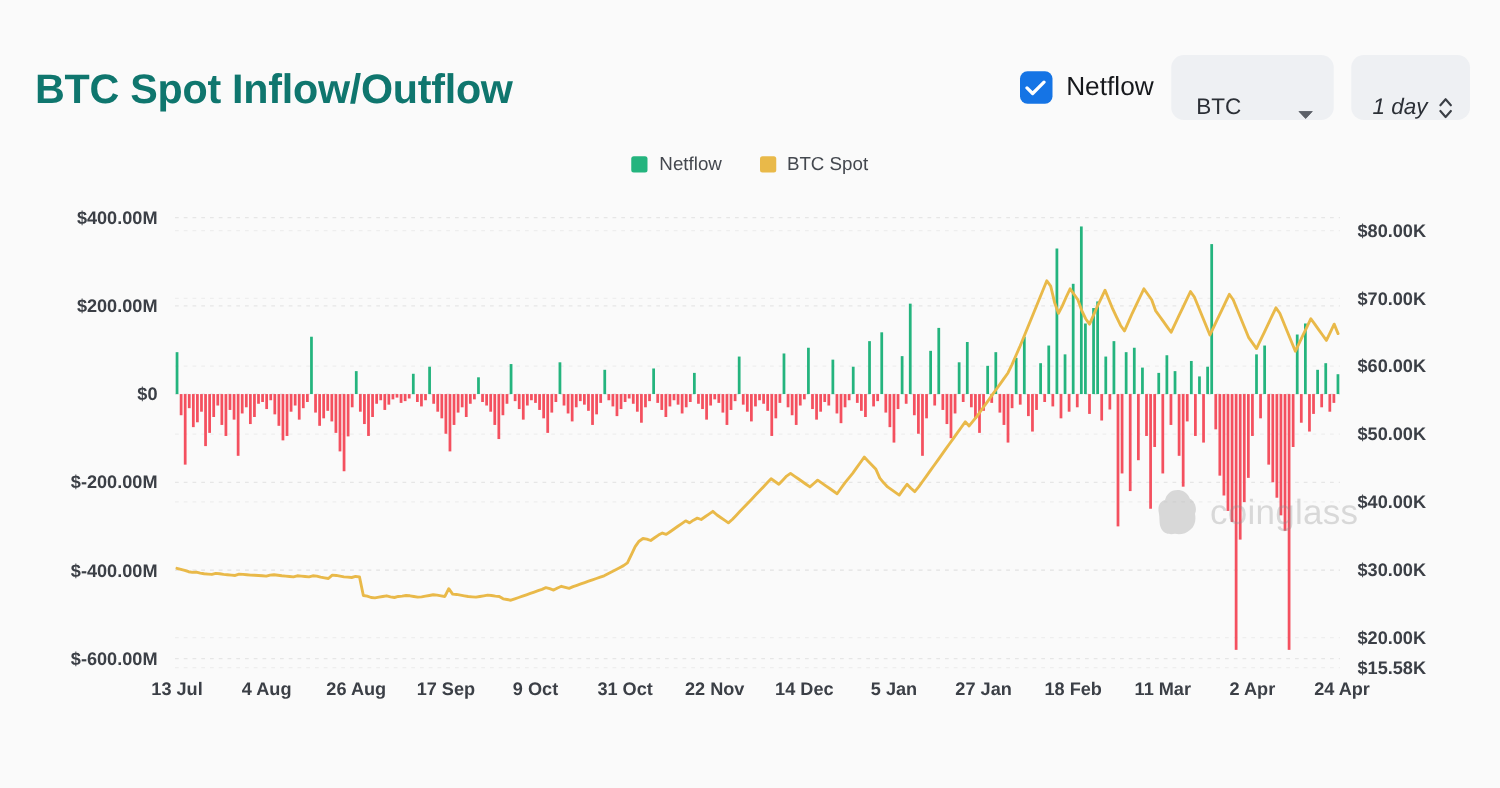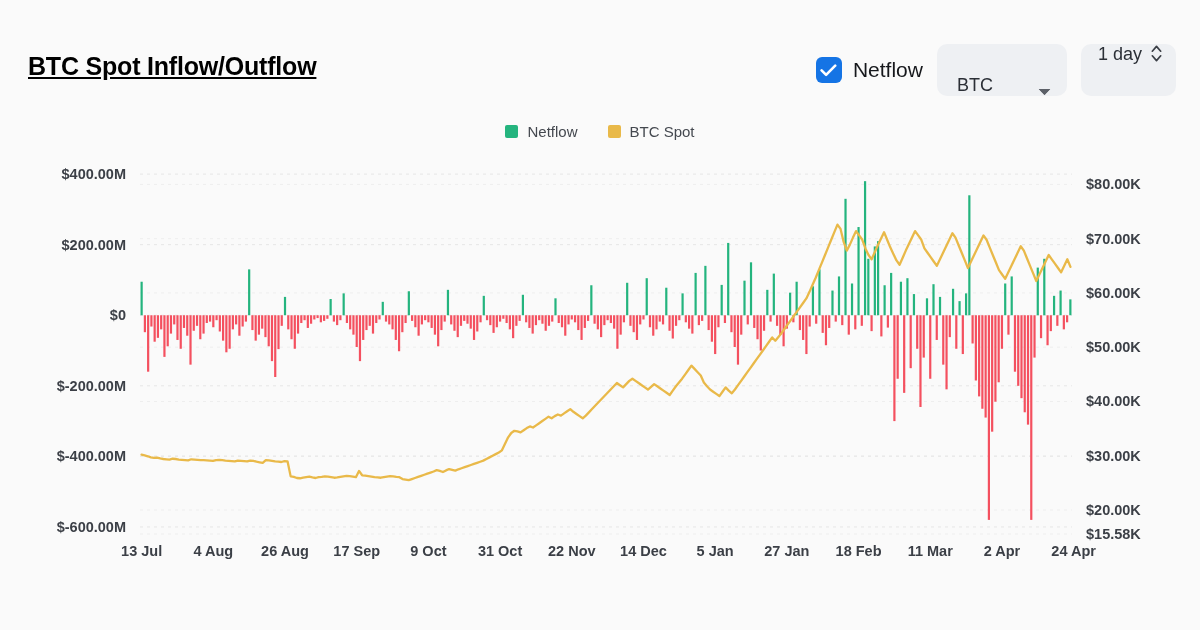--- a/index.html
+++ b/index.html
@@ -26,26 +26,25 @@
   .header {
     position: absolute;
     left: 0; top: 0;
     width: 1200px;
     height: 112px;
   }
   .chart-title {
     position: absolute;
     left: 28px;
     top: 52px;
-    font-size: 25px;
+    font-size: 33px;
     font-weight: bold;
-    color: #000000;
+    color: #0f766e;
     letter-spacing: -0.2px;
     white-space: nowrap;
-    text-decoration: underline;
   }
   .header-controls {
     position: absolute;
     right: 24px;
     top: 44px;
     display: flex;
     align-items: center;
     gap: 14px;
   }
   .netflow-toggle {
@@ -78,27 +77,28 @@
     box-sizing: border-box;
     background: #eef0f3;
     border-radius: 10px;
   }
   .select-value {
     font-size: 18px;
     color: #2b2f36;
   }
   .stepper-box {
     display: flex;
-    align-items: flex-start;
+    align-items: flex-end;
     gap: 9px;
     height: 52px;
     padding: 0 14px 0 17px;
     box-sizing: border-box;
     background: #eef0f3;
     border-radius: 10px;
+    font-style: italic;
   }
   .stepper-value {
     font-size: 18px;
     color: #2b2f36;
     white-space: nowrap;
   }
 
   
   .legend {
     position: absolute;
@@ -548,14 +548,20 @@
         <text x="643.4755244755245" y="556" class="axis-label-x">14 Dec</text>
         <text x="715.1678321678322" y="556" class="axis-label-x">5 Jan</text>
         <text x="786.8601398601398" y="556" class="axis-label-x">27 Jan</text>
         <text x="858.5524475524476" y="556" class="axis-label-x">18 Feb</text>
         <text x="930.2447552447552" y="556" class="axis-label-x">11 Mar</text>
         <text x="1001.9370629370629" y="556" class="axis-label-x">2 Apr</text>
         <text x="1073.6293706293707" y="556" class="axis-label-x">24 Apr</text>
       </svg>
   </div>
 
+  <div class="watermark">
+    <svg width="36" height="40" viewBox="0 0 36 40">
+      <path d="M17 2 C11 2 8 6 7 10 C3 11 1 15 2 20 C3 25 2 29 4 33 C6 37 11 38 15 37 C19 38 24 37 27 34 C31 31 32 26 31 21 C33 17 31 11 27 9 C25 4 21 2 17 2 Z" fill="#8d8d8d"></path>
+    </svg>
+    <span class="watermark-text">coinglass</span>
+  </div>
 
 </div>
 
 </body></html>

